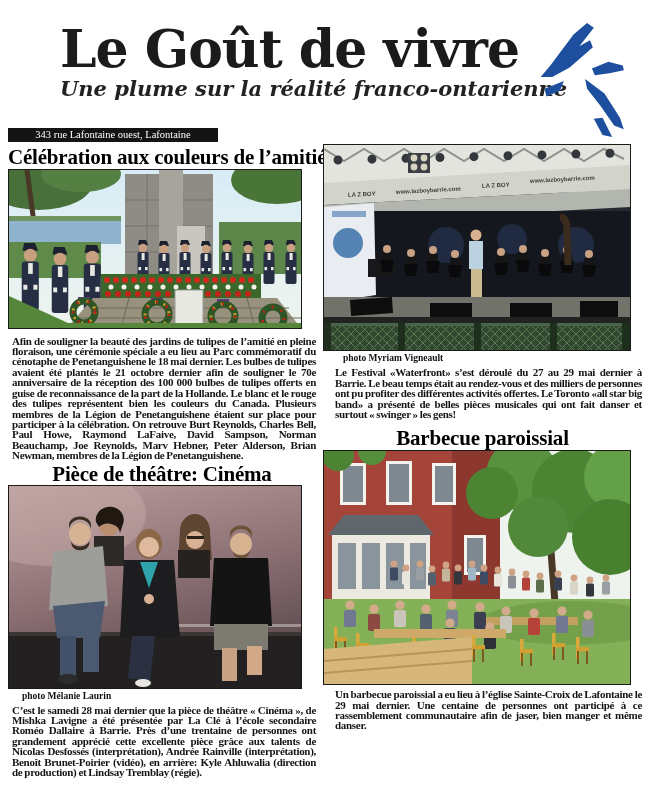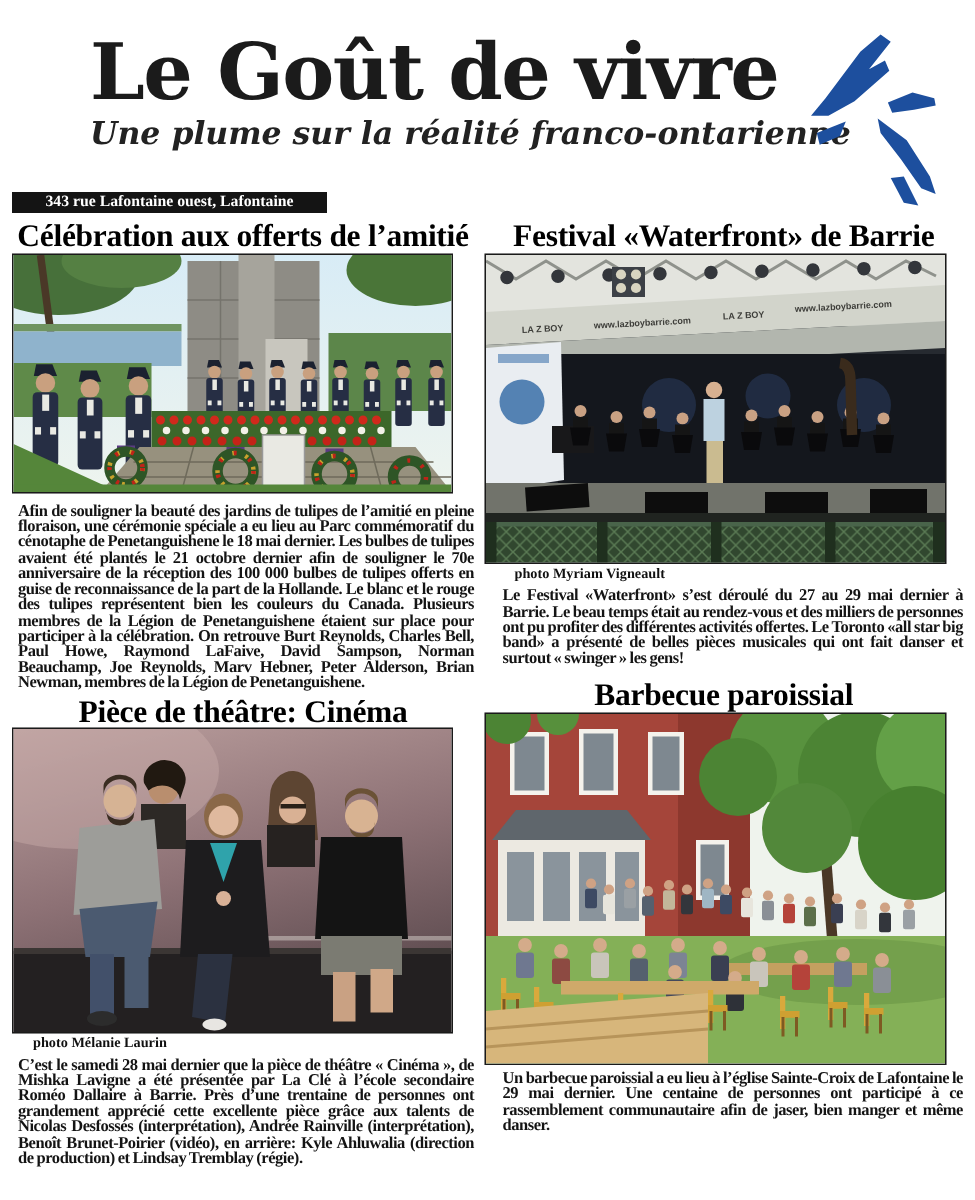--- a/index.html
+++ b/index.html
@@ -11,21 +11,21 @@
   .masthead{position:relative;height:128px}
   .mast-text{position:absolute;left:60px;right:139px;top:22px;text-align:center}
   .paper-title{margin:0;font-family:"DejaVu Serif", serif;font-weight:bold;
                font-size:52px;line-height:1.02;letter-spacing:-1px;color:#1b1b1b;white-space:nowrap}
   .tagline{margin-top:1px;font-family:"DejaVu Serif", serif;font-style:italic;font-weight:bold;
            font-size:21px;color:#222;white-space:nowrap}
   .bird{position:absolute;right:3px;top:20px;width:116px;height:120px;z-index:2}
 
   
   .infobar{display:flex;gap:4px;margin:0 25px 0 8px}
-  .infobar .seg{background:#141414;color:#fff;font-weight:bold;font-size:10.5px;
+  .infobar .seg{background:#141414;color:#fff;font-weight:normal;font-size:10.5px;
                 line-height:14px;height:14px;text-align:center;overflow:hidden}
   .seg-address{width:210px}
   .seg-volume{width:198px}
   .seg-price{flex:1}
 
   
   .columns{display:flex;gap:7px;padding:2px 8px 0 8px}
   .col-left{width:308px}
   .col-right{width:319px}
   h2.headline{margin:2px 0 0;text-align:center;font-size:21px;font-weight:bold;
@@ -67,21 +67,21 @@
 
   <div class="infobar">
     <span class="seg seg-address">343 rue Lafontaine ouest, Lafontaine</span>
   </div>
 
   <main class="columns">
 
     <section class="col-left">
 
       <article>
-        <h2 class="headline">Célébration aux offerts de l’amitié</h2>
+        <h2 class="headline">Célébration aux couleurs de l’amitié</h2>
 
         <figure class="photo photo1">
           <svg viewBox="0 0 292 158" width="292" height="158">
             <defs>
               <linearGradient id="sky1" x1="0" y1="0" x2="0" y2="1">
                 <stop offset="0" stop-color="#d8ecf6"></stop>
                   <stop offset="1" stop-color="#eef4ee"></stop>
               </linearGradient>
               <g id="vet">
                 <path d="M1,3 h10 l-2,-5 h-7 z" fill="#1b2130"></path>
@@ -238,21 +238,20 @@
         </figure>
 
         <div class="credit">photo Mélanie Laurin</div>
         <p class="body" style="margin-top:3px">C’est le samedi 28 mai dernier que la pièce de théâtre « Cinéma », de Mishka Lavigne a été présentée par La Clé à l’école secondaire Roméo Dallaire à Barrie. Près d’une trentaine de personnes ont grandement apprécié cette excellente pièce grâce aux talents de Nicolas Desfossés (interprétation), Andrée Rainville (interprétation), Benoît Brunet-Poirier (vidéo), en arrière: Kyle Ahluwalia (direction de production) et Lindsay Tremblay (régie).</p>
       </article>
     </section>
 
     <section class="col-right">
 
       <article>
-        <h2 class="headline">Festival «Waterfront» de Barrie</h2>
 
         <figure class="photo photo2">
           <svg viewBox="0 0 306 205" width="306" height="205">
             <defs>
               <g id="mus">
                 <circle cx="5" cy="4" r="4" fill="#c9a183"></circle>
                 <rect x="0" y="8" width="10" height="15" fill="#151515"></rect>
                 <polygon points="-2,15 12,15 10,27 0,27" fill="#0a0a0c"></polygon>
               </g>
               <pattern id="fence" width="9" height="9" patternUnits="userSpaceOnUse">

